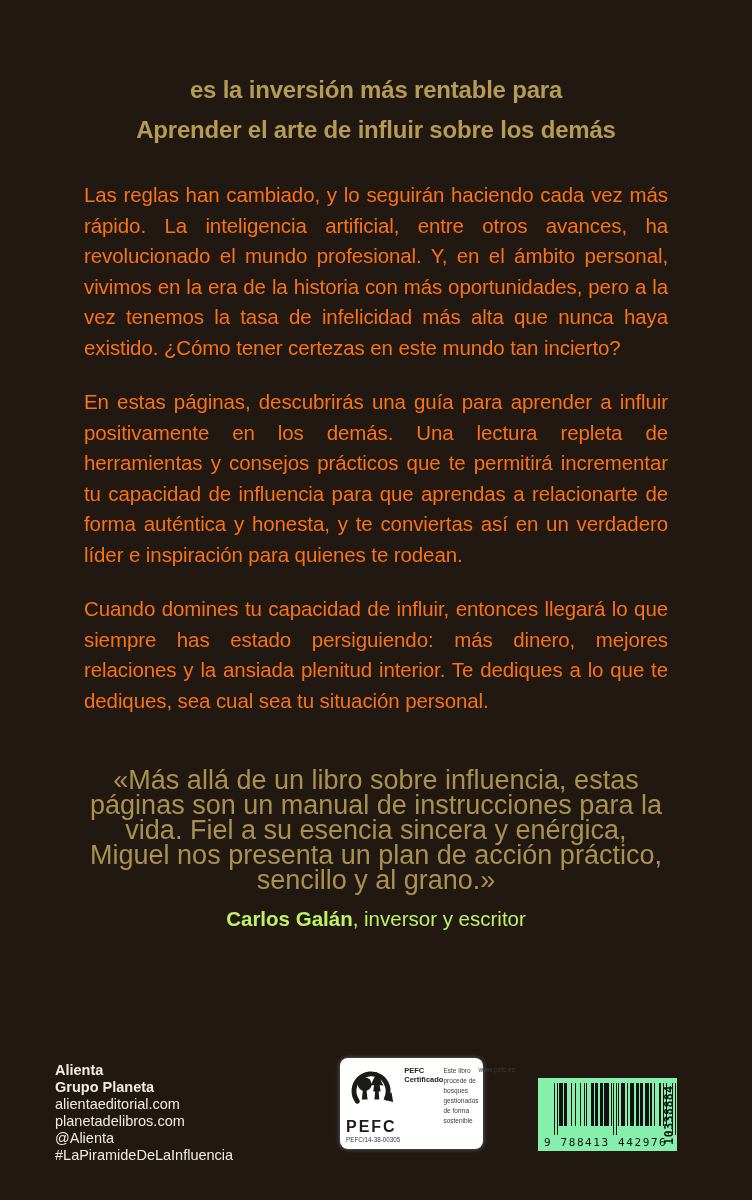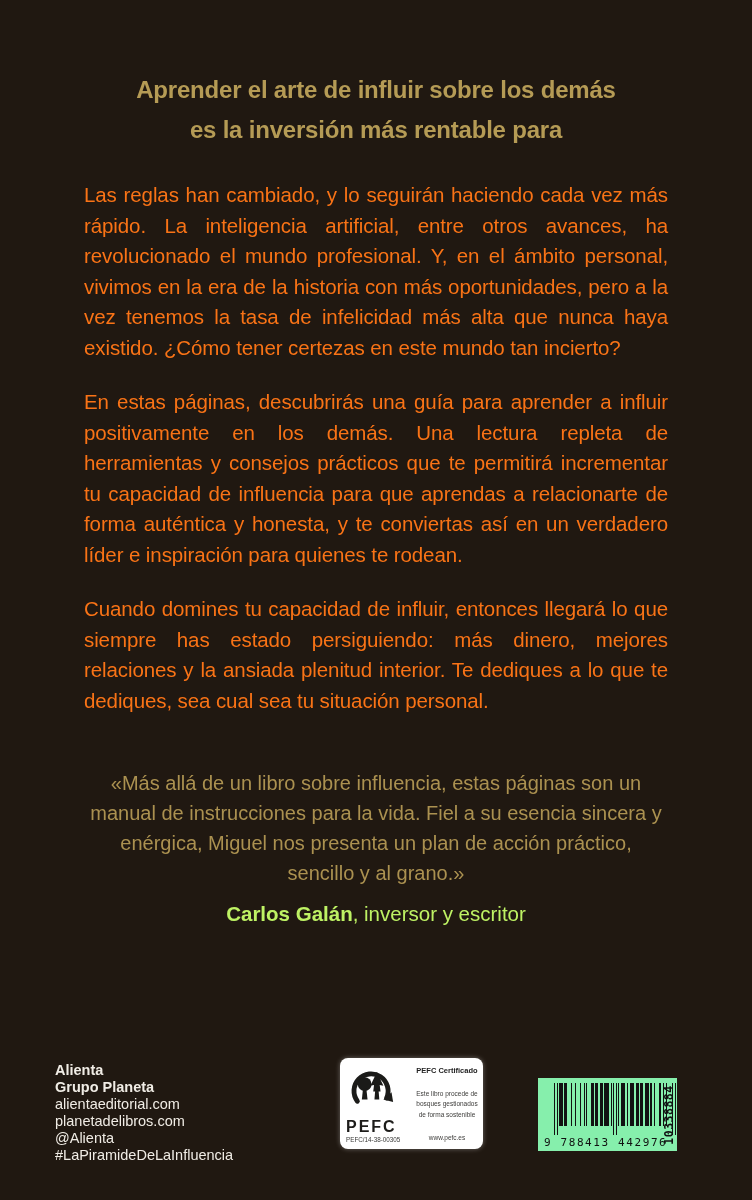--- a/index.html
+++ b/index.html
@@ -27,22 +27,22 @@
     color:#f97316;
     font-size:20.5px;
     line-height:30.5px;
     letter-spacing:-0.1px;
   }
   .body-copy p{margin:0 0 24px 0;text-align:justify;}
   
   .quote-block{margin-top:52px;text-align:center;}
   .quote{
     color:#ab9150;
-    font-size:20px;
-    line-height:30px;
+    font-size:27px;
+    line-height:25px;
     max-width:580px;
     margin:0 auto;
   }
   .attribution{
     margin-top:14px;
     color:#bef264;
     font-size:20.5px;
   }
   .attribution .author{font-weight:bold;}
   
@@ -68,23 +68,23 @@
     color:#1d1c1a;
   }
   .pefc-left{
     width:66px;
     display:flex;flex-direction:column;align-items:flex-start;justify-content:space-between;
   }
   .pefc-name{font-weight:bold;font-size:16px;letter-spacing:2px;line-height:14px;}
   .pefc-code{font-size:6.3px;color:#3a3a38;white-space:nowrap;}
   .pefc-right{
     flex:1;
-    display:flex;flex-direction:column;justify-content:space-between;
+    display:flex;flex-direction:row;justify-content:space-between;
     padding:1px 0 2px 4px;
-    text-align:center;
+    text-align:left;
   }
   .pefc-cert{font-weight:bold;font-size:7.5px;color:#222;}
   .pefc-desc{font-size:6.5px;line-height:1.55;color:#3d3c3a;}
   .pefc-url{font-size:6.5px;color:#3d3c3a;}
   
   .barcode-box{
     position:absolute;
     left:538px;top:1078px;
     width:139px;height:73px;
     background:#86efac;
@@ -114,22 +114,22 @@
     letter-spacing:0.5px;
     color:#111;
   }
 </style>
 </head>
 <body>
 
 <div class="page">
 
   <header class="headline">
+    <div>es la inversión más rentable para</div>
     <div>Aprender el arte de influir sobre los demás</div>
-    <div>es la inversión más rentable para</div>
   </header>
 
   <main class="body-copy">
     <p>Las reglas han cambiado, y lo seguirán haciendo cada vez más rápido. La inteligencia artificial, entre otros avances, ha revolucionado el mundo profesional. Y, en el ámbito personal, vivimos en la era de la historia con más oportunidades, pero a la vez tenemos la tasa de infelicidad más alta que nunca haya existido. ¿Cómo tener certezas en este mundo tan incierto?</p>
     <p>En estas páginas, descubrirás una guía para aprender a influir positivamente en los demás. Una lectura repleta de herramientas y consejos prácticos que te permitirá incrementar tu capacidad de influencia para que aprendas a relacionarte de forma auténtica y honesta, y te conviertas así en un verdadero líder e inspiración para quienes te rodean.</p>
     <p>Cuando domines tu capacidad de influir, entonces llegará lo que siempre has estado persiguiendo: más dinero, mejores relaciones y la ansiada plenitud interior. Te dediques a lo que te dediques, sea cual sea tu situación personal.</p>
   </main>
 
   <section class="quote-block">
     <p class="quote">«Más allá de un libro sobre influencia, estas páginas son un manual de instrucciones para la vida. Fiel a su esencia sincera y enérgica, Miguel nos presenta un plan de acción práctico, sencillo y al grano.»</p>

